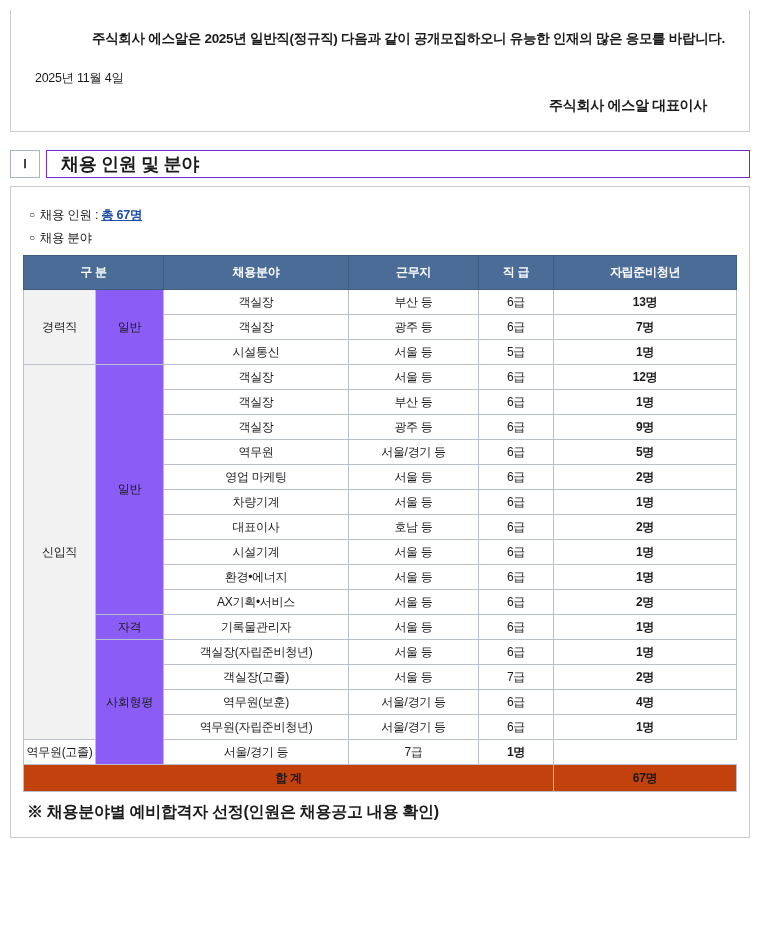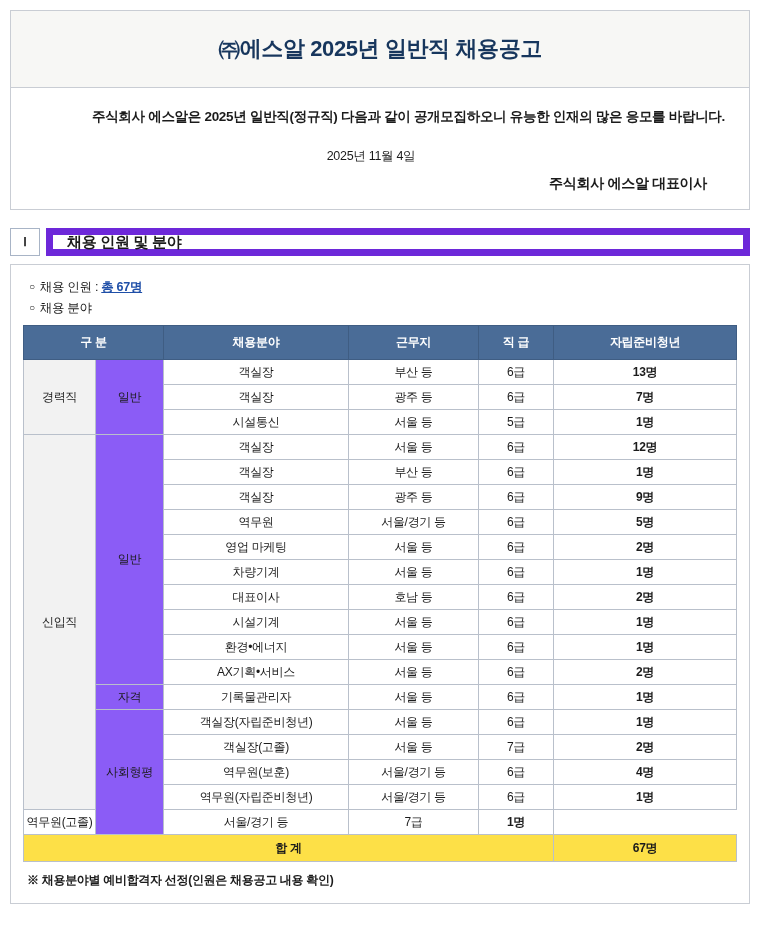--- a/index.html
+++ b/index.html
@@ -48,21 +48,21 @@
   }
   .intro-line {
     font-size: 13.5px;
     font-weight: bold;
     color: #1b1b1b;
     letter-spacing: -0.3px;
     padding-left: 6px;
     text-align: right;
   }
   .intro-date {
-    text-align: center;
+    text-align: left;
     font-size: 12.5px;
     color: #1b1b1b;
     margin-top: 22px;
     padding-right: 18px;
     letter-spacing: -0.3px;
   }
   .intro-signer {
     text-align: right;
     font-size: 14px;
     font-weight: bold;
@@ -88,44 +88,44 @@
     justify-content: center;
     font-size: 12px;
     font-weight: bold;
     font-family: "Liberation Serif", serif;
     color: #1b1b1b;
     box-sizing: border-box;
   }
   .section-title {
     flex: 1;
     margin-left: 6px;
-    border: 7px solid #6d28d9;
+    border: 1px solid #6d28d9;
     background: #ffffff;
     display: flex;
     align-items: center;
     padding-left: 14px;
-    font-size: 15px;
+    font-size: 18px;
     font-weight: bold;
     color: #1b1b1b;
     box-sizing: border-box;
     letter-spacing: -0.3px;
   }
 
   
   .body-card {
     border: 1px solid #c9cdd4;
     margin-top: 8px;
     box-sizing: border-box;
     padding: 14px 12px 12px 12px;
     background: #ffffff;
   }
   .bullet-line {
     font-size: 12.5px;
     color: #1b1b1b;
-    margin: 0 0 4px 6px;
+    margin: 6px 0 4px 6px;
     letter-spacing: -0.3px;
   }
   .bullet-mark {
     font-size: 10px;
     margin-right: 5px;
     vertical-align: 1px;
   }
   .link-strong {
     color: #1f4fa8;
     font-weight: bold;
@@ -162,40 +162,37 @@
     font-weight: normal;
     margin-top: 29px;
   }
   td.sub-cell {
     background: #8b5cf6;
   }
   td.count {
     font-weight: bold;
   }
   tr.total-row td {
-    background: #fde047;
+    background: #c2410c;
     font-weight: bold;
     height: 27px;
   }
   .note {
-    font-size: 12px;
+    font-size: 16px;
     font-weight: bold;
     color: #1b1b1b;
     margin: 10px 0 2px 4px;
     letter-spacing: -0.3px;
   }
 </style>
 </head>
 <body>
 
 <div class="page">
 
-  <div class="title-card">
-    <div class="title-text">㈜에스알 2025년 일반직 채용공고</div>
-  </div>
 
   <div class="intro-card">
     <div class="intro-line">주식회사 에스알은 2025년 일반직(정규직) 다음과 같이 공개모집하오니 유능한 인재의 많은 응모를 바랍니다.</div>
     <div class="intro-date">2025년 11월 4일</div>
     <div class="intro-signer">주식회사 에스알 대표이사</div>
   </div>
 
   <div class="section-head">
     <div class="section-num">Ⅰ</div>
     <div class="section-title">채용 인원 및 분야</div>

